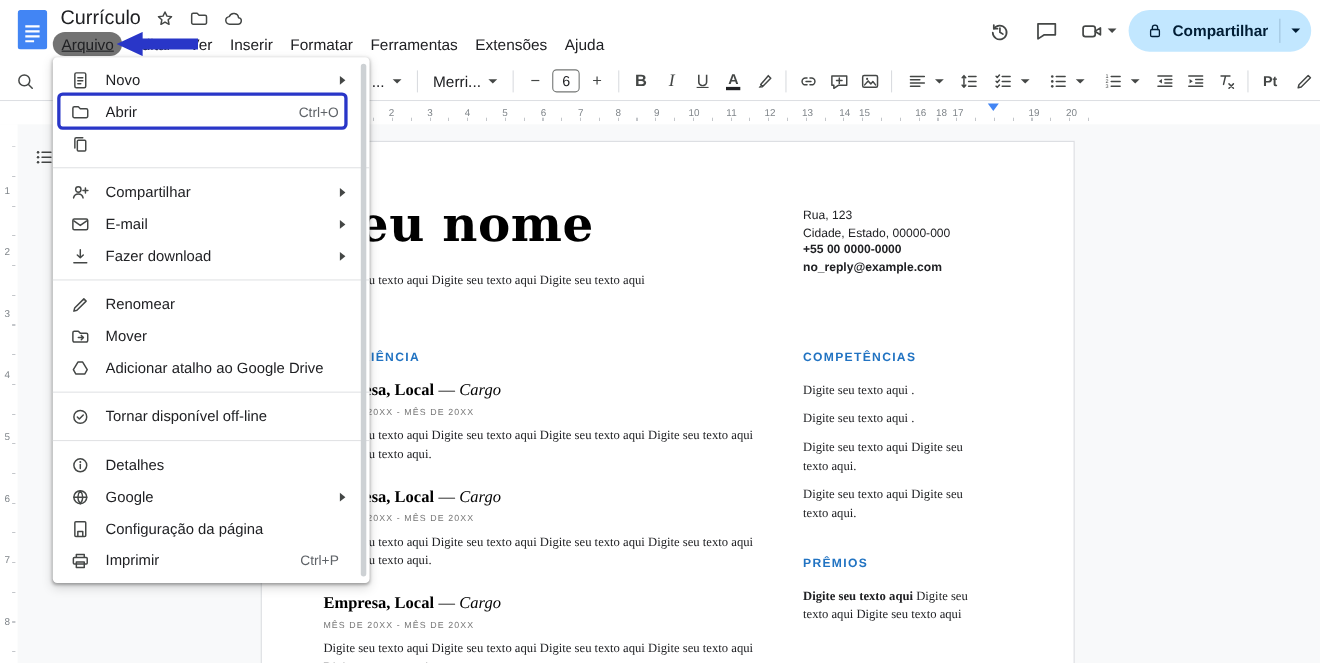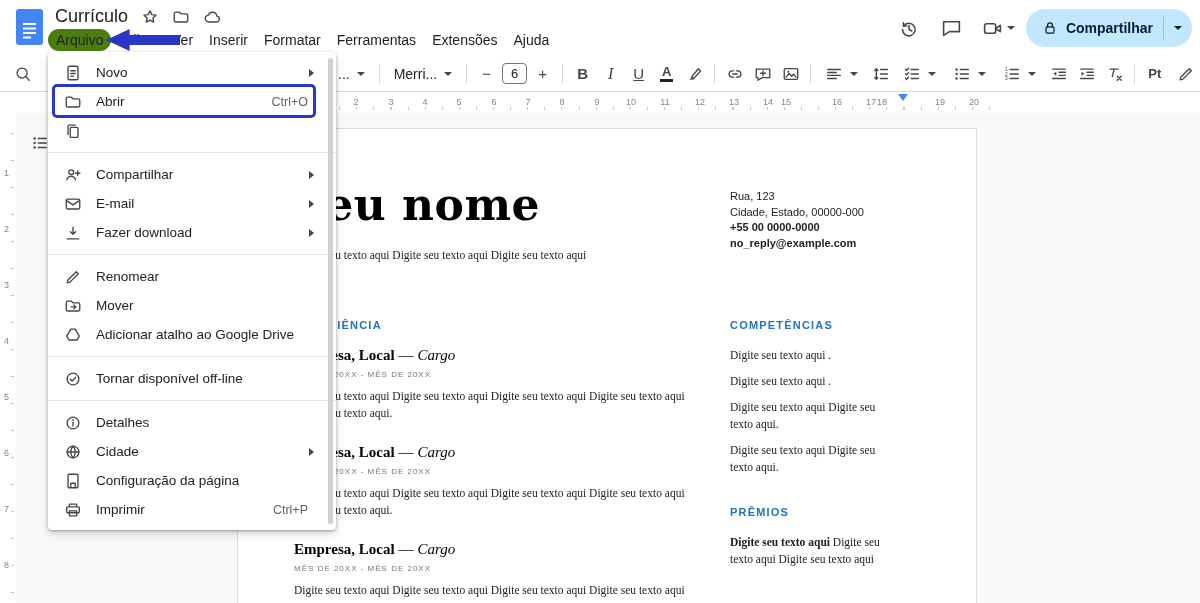--- a/index.html
+++ b/index.html
@@ -19,21 +19,21 @@
         border-bottom:4px solid transparent; border-left:5px solid #444746; }
 
   
   .app-header { position:absolute; left:0; top:0; width:1200px; height:56px; background:#fff; }
   .docs-logo { position:absolute; left:16px; top:9px; }
   .title-row { position:absolute; left:55px; top:6px; display:flex; align-items:center; gap:13px; }
   .doc-title { font-size:18px; color:#202124; }
   .title-row .hic { width:18px; height:18px; }
   .menubar { position:absolute; left:48px; top:29px; display:flex; }
   .mb-item { padding:2px 8px; font-size:14px; line-height:18px; border-radius:12px; color:#202124; }
-  .mb-item.active { background:#4d7c0f; }
+  .mb-item.active { background:#737373;text-decoration:underline; }
   .header-right { position:absolute; right:8px; top:8px; height:40px; display:flex; align-items:center; gap:5px; }
   .hbtn { width:38px; height:38px; display:flex; align-items:center; justify-content:center; border-radius:50%; }
   .cam-group { display:flex; align-items:center; gap:4px; padding:0 6px; height:38px; }
   .share-pill { height:38px; background:#c2e7ff; border-radius:19px; display:flex;
                 align-items:center; gap:8px; padding:0 10px 0 16px; color:#001d35; }
   .share-pill .icon { stroke:#001d35; color:#001d35; }
   .share-label { font-size:14px; font-weight:600; }
   .share-div { width:1px; height:22px; background:rgba(0,29,53,.18); margin:0 2px; }
   .share-pill .caret-down { border-top-color:#001d35; }
 
@@ -440,21 +440,21 @@
   <span class="rn" style="left:562px">8</span>
   <span class="rn" style="left:597px">9</span>
   <span class="rn" style="left:631px">10</span>
   <span class="rn" style="left:665px">11</span>
   <span class="rn" style="left:700px">12</span>
   <span class="rn" style="left:734px">13</span>
   <span class="rn" style="left:768px">14</span>
   <span class="rn" style="left:786px">15</span>
   <span class="rn" style="left:837px">16</span>
   <span class="rn" style="left:871px">17</span>
-  <span class="rn" style="left:882px">18</span>
+  <span class="rn" style="left:856px">18</span>
   <span class="rn" style="left:940px">19</span>
   <span class="rn" style="left:974px">20</span>
   <span class="ruler-ticks"></span>
   <span class="indent-marker"></span>
 </div>
 
 <div class="canvas">
   <div class="ruler-v">
     <span class="vn" style="top:55px">1</span>
     <span class="vn" style="top:111px">2</span>
@@ -596,21 +596,21 @@
   <div class="menu-item">
     <svg class="icon mi">
         <use href="#s-info"></use>
       </svg>
     <span class="mi-label">Detalhes</span>
   </div>
   <div class="menu-item">
     <svg class="icon mi">
         <use href="#s-globe"></use>
       </svg>
-    <span class="mi-label">Cidade</span>
+    <span class="mi-label">Google</span>
     <span class="caret-right"></span>
   </div>
   <div class="menu-item">
     <svg class="icon mi">
         <use href="#s-page"></use>
       </svg>
     <span class="mi-label">Configuração da página</span>
   </div>
   <div class="menu-item">
     <svg class="icon mi">

